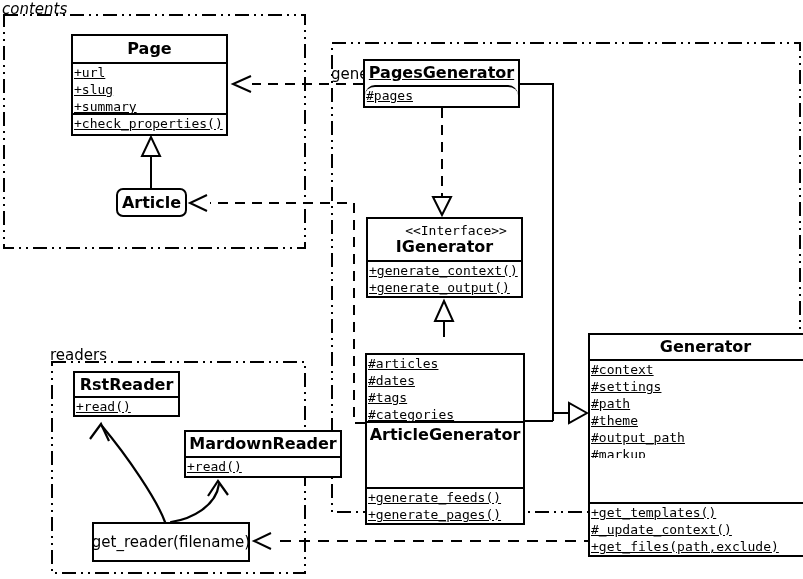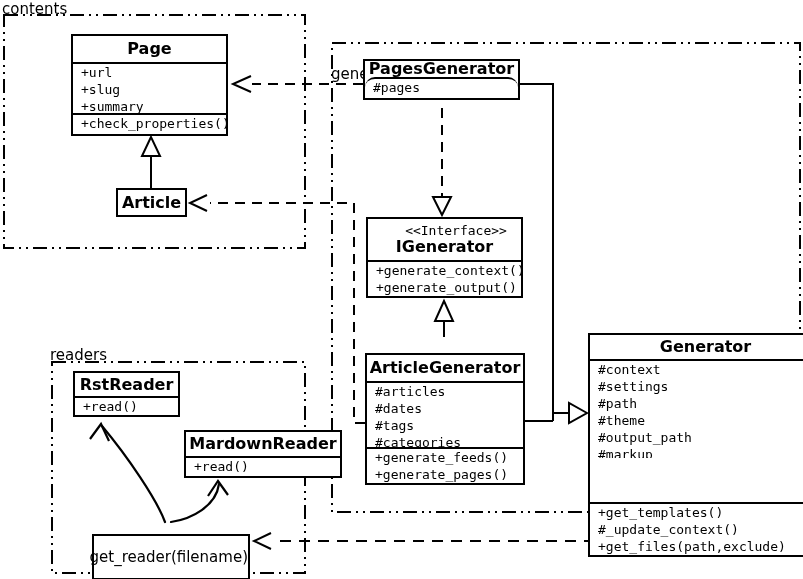--- a/index.html
+++ b/index.html
@@ -7,21 +7,21 @@
           font-family:"DejaVu Sans",sans-serif;color:#000;}
   #wires{position:absolute;left:0;top:0;}
   .pkg-label{position:absolute;font:15px "DejaVu Sans",sans-serif;color:#000;white-space:nowrap;}
   .uml-box{position:absolute;background:#fff;border:2px solid #000;box-sizing:border-box;
            display:flex;flex-direction:column;}
   .sec{border-top:2px solid #000;box-sizing:border-box;overflow:hidden;}
   .sec:first-child{border-top:none;}
   .ttl{display:flex;flex-direction:column;align-items:center;justify-content:center;
        font-weight:bold;font-size:16px;line-height:18px;}
   .stereo{font:13px "DejaVu Sans Mono",monospace;font-weight:normal;line-height:15px;margin-left:23px;}
-  .m{font:13px/16px "DejaVu Sans Mono",monospace;white-space:pre;padding:1px 3px 0 8px;}
+  .m{font:13px/16px "DejaVu Sans Mono",monospace;white-space:pre;padding:1px 3px 0 1px;text-decoration:underline;}
   .plain{display:flex;align-items:center;justify-content:center;font:15px "DejaVu Sans",sans-serif;}
 </style>
 </head>
 <body>
 
 <div id="canvas">
 
   <svg id="wires" width="803" height="579" viewBox="0 0 803 579">
 
     <g fill="none" stroke="#000" stroke-width="2" stroke-dasharray="14 5 2 5 2 5">
@@ -54,67 +54,67 @@
     <line x1="690" y1="541" x2="273" y2="541" stroke="#000" stroke-width="2" stroke-dasharray="11 8"></line>
     <path d="M271,533 L254,541 L271,549" fill="none" stroke="#000" stroke-width="2"></path>
 
     <path d="M165,522 C157,500 128,457 102,426" fill="none" stroke="#000" stroke-width="2.2" stroke-linecap="round"></path>
     <path d="M90,439 L101,424 L109,441" fill="none" stroke="#000" stroke-width="2.2"></path>
 
     <path d="M171,522 C192,519 216,506 219,484" fill="none" stroke="#000" stroke-width="2.2" stroke-linecap="round"></path>
     <path d="M208,496 L218,481 L228,495" fill="none" stroke="#000" stroke-width="2.2"></path>
   </svg>
 
-  <div class="pkg-label" style="left:2px;top:0px;">contents</div>
+  <div class="pkg-label" style="left:2px;top:0px;font-style:italic;">contents</div>
   <div class="pkg-label" style="left:331px;top:29px;margin-top:36px;">generators</div>
   <div class="pkg-label" style="left:50px;top:346px;">readers</div>
 
   <div class="uml-box" style="left:71px;top:34px;width:157px;">
     <div class="sec ttl" style="height:26px;">Page</div>
     <div class="sec" style="height:51px;">
       <div class="m">+url</div>
       <div class="m">+slug</div>
       <div class="m">+summary</div>
     </div>
     <div class="sec" style="height:21px;">
       <div class="m">+check_properties()</div>
     </div>
   </div>
 
-  <div class="uml-box" style="left:116px;top:188px;width:71px;height:29px;">
+  <div class="uml-box" style="left:116px;top:188px;width:71px;height:29px;border-radius:7px;">
     <div class="sec ttl" style="flex:1;">Article</div>
   </div>
 
   <div class="uml-box" style="left:363px;top:59px;width:157px;">
-    <div class="sec ttl" style="height:16px;">PagesGenerator</div>
+    <div class="sec ttl" style="height:24px;text-decoration:underline;">PagesGenerator</div>
     <div class="sec" style="height:21px;border-radius:10px;">
       <div class="m">#pages</div>
     </div>
   </div>
 
   <div class="uml-box" style="left:366px;top:217px;width:157px;">
     <div class="sec ttl" style="height:41px;">
       <div class="stereo">&lt;&lt;Interface&gt;&gt;</div>
       <div>IGenerator</div>
     </div>
     <div class="sec" style="height:36px;">
       <div class="m">+generate_context()</div>
       <div class="m">+generate_output()</div>
     </div>
   </div>
 
   <div class="uml-box" style="left:365px;top:353px;width:160px;">
-    <div class="sec ttl" style="height:26px;">ArticleGenerator</div>
     <div class="sec" style="height:66px;">
       <div class="m">#articles</div>
       <div class="m">#dates</div>
       <div class="m">#tags</div>
       <div class="m">#categories</div>
     </div>
-    <div class="sec" style="height:36px;">
+    <div class="sec ttl" style="height:26px;">ArticleGenerator</div>
+    <div class="sec" style="height:36px;margin-top:40px;">
       <div class="m">+generate_feeds()</div>
       <div class="m">+generate_pages()</div>
     </div>
   </div>
 
   <div class="uml-box" style="left:588px;top:333px;width:235px;">
     <div class="sec ttl" style="height:24px;">Generator</div>
     <div class="sec" style="height:99px;">
       <div class="m">#context</div>
       <div class="m">#settings</div>
@@ -137,17 +137,17 @@
     </div>
   </div>
 
   <div class="uml-box" style="left:137px;top:430px;width:158px;margin-left:47px;">
     <div class="sec ttl" style="height:24px;">MardownReader</div>
     <div class="sec" style="height:20px;">
       <div class="m">+read()</div>
     </div>
   </div>
 
-  <div class="uml-box" style="left:92px;top:534px;width:158px;height:46px;align-items:flex-end;">
+  <div class="uml-box" style="left:92px;top:522px;width:158px;height:40px;">
     <div class="sec plain" style="flex:1;">get_reader(filename)</div>
   </div>
 
 </div>
 
 </body></html>

